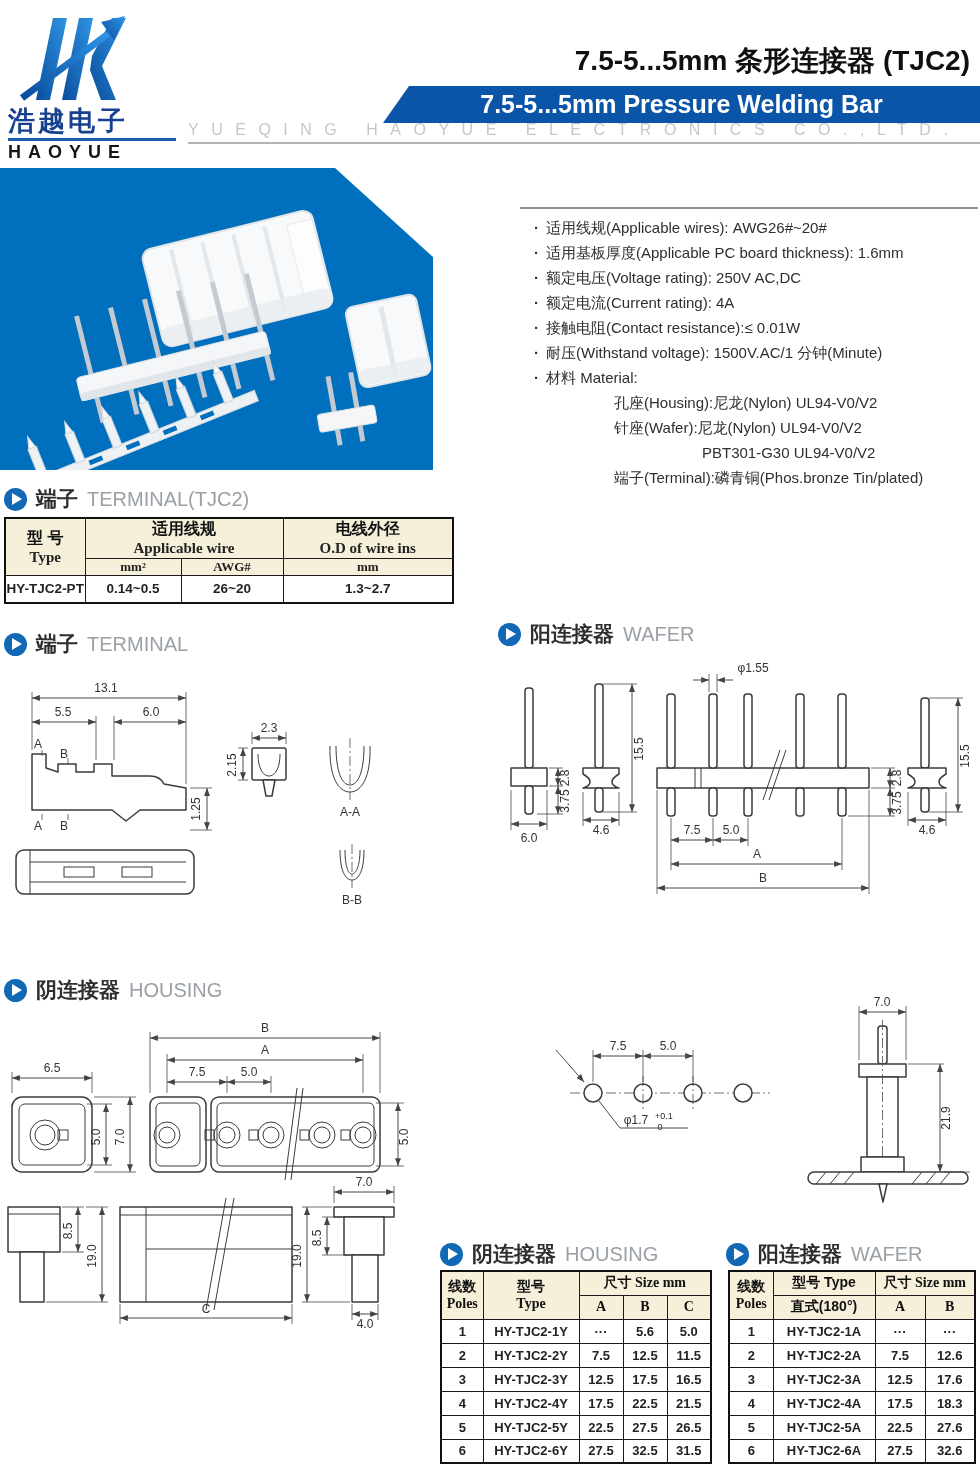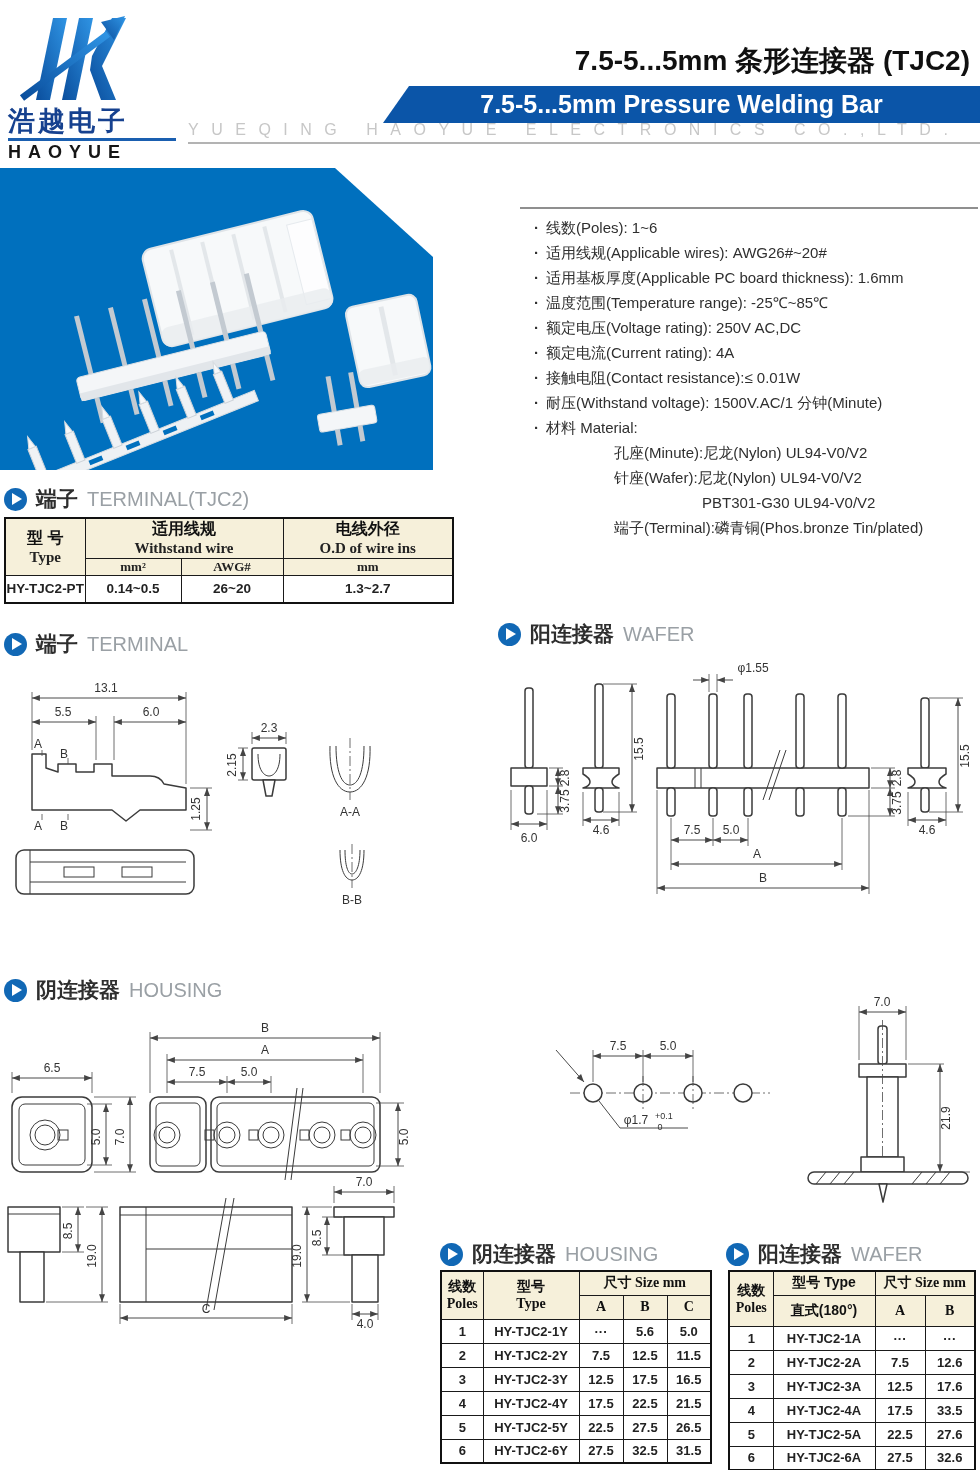--- a/index.html
+++ b/index.html
@@ -152,30 +152,28 @@
         <polygon points="109,238 112.5,226 116,238"></polygon>
           <polygon points="149,238 152.5,226 156,238"></polygon>
         <polygon points="189,238 192.5,226 196,238"></polygon>
           <polygon points="229,238 232.5,226 236,238"></polygon>
       </g>
     </g>
   </svg>
 
   <div class="abs specs-rule"></div>
   <div class="abs spec-list">
-    <div class="spec-item">线数(Poles): 1~6</div>
     <div class="spec-item">适用线规(Applicable wires): AWG26#~20#</div>
     <div class="spec-item">适用基板厚度(Applicable PC board thickness): 1.6mm</div>
-    <div class="spec-item">温度范围(Temperature range): -25℃~85℃</div>
     <div class="spec-item">额定电压(Voltage rating): 250V AC,DC</div>
     <div class="spec-item">额定电流(Current rating): 4A</div>
     <div class="spec-item">接触电阻(Contact resistance):≤ 0.01W</div>
     <div class="spec-item">耐压(Withstand voltage): 1500V.AC/1 分钟(Minute)</div>
     <div class="spec-item">材料 Material:</div>
-    <div class="mat-sub">孔座(Minute):尼龙(Nylon) UL94-V0/V2</div>
+    <div class="mat-sub">孔座(Housing):尼龙(Nylon) UL94-V0/V2</div>
     <div class="mat-sub">针座(Wafer):尼龙(Nylon) UL94-V0/V2</div>
     <div class="mat-sub2">PBT301-G30 UL94-V0/V2</div>
     <div class="mat-sub">端子(Terminal):磷青铜(Phos.bronze Tin/plated)</div>
   </div>
 
   <div class="sec" style="left:4px;top:485px">
     <span class="ic"></span>
     <span class="cn">端子</span>
     <span class="en">TERMINAL(TJC2)</span>
   </div>
@@ -187,21 +185,21 @@
         <col style="width:170px">
       </colgroup>
     <tbody>
         <tr style="height:40px">
       <th rowspan="2">
         <div class="cnh">型 号</div>
         <div class="serif enh">Type</div>
       </th>
       <th colspan="2">
         <div class="cnh">适用线规</div>
-        <div class="serif enh">Withstand wire</div>
+        <div class="serif enh">Applicable wire</div>
       </th>
       <th>
         <div class="cnh">电线外径</div>
         <div class="serif enh">O.D of wire ins</div>
       </th>
     </tr>
     <tr style="height:16px">
       <th class="serif" style="font-size:13px">mm²</th>
       <th class="serif" style="font-size:13px">AWG#</th>
       <th class="serif" style="font-size:13px">mm</th>
@@ -631,21 +629,21 @@
       </colgroup>
     <tbody>
         <tr style="height:24px">
       <th rowspan="2">
         <div class="cnh">线数</div>
         <div class="serif enh">Poles</div>
       </th>
       <th class="cnh">型号 Type</th>
       <th colspan="2" class="serif enh">尺寸 Size mm</th>
     </tr>
-    <tr style="height:31px">
+    <tr style="height:24px">
       <th class="cnh">直式(180°)</th>
       <th class="serif enh">A</th>
       <th class="serif enh">B</th>
     </tr>
     <tr style="height:24px">
           <td>1</td>
           <td>HY-TJC2-1A</td>
           <td>···</td>
           <td>···</td>
         </tr>
@@ -658,21 +656,21 @@
     <tr style="height:24px">
           <td>3</td>
           <td>HY-TJC2-3A</td>
           <td>12.5</td>
           <td>17.6</td>
         </tr>
     <tr style="height:24px">
           <td>4</td>
           <td>HY-TJC2-4A</td>
           <td>17.5</td>
-          <td>33.5</td>
+          <td>18.3</td>
         </tr>
     <tr style="height:24px">
           <td>5</td>
           <td>HY-TJC2-5A</td>
           <td>22.5</td>
           <td>27.6</td>
         </tr>
     <tr style="height:24px">
           <td>6</td>
           <td>HY-TJC2-6A</td>

